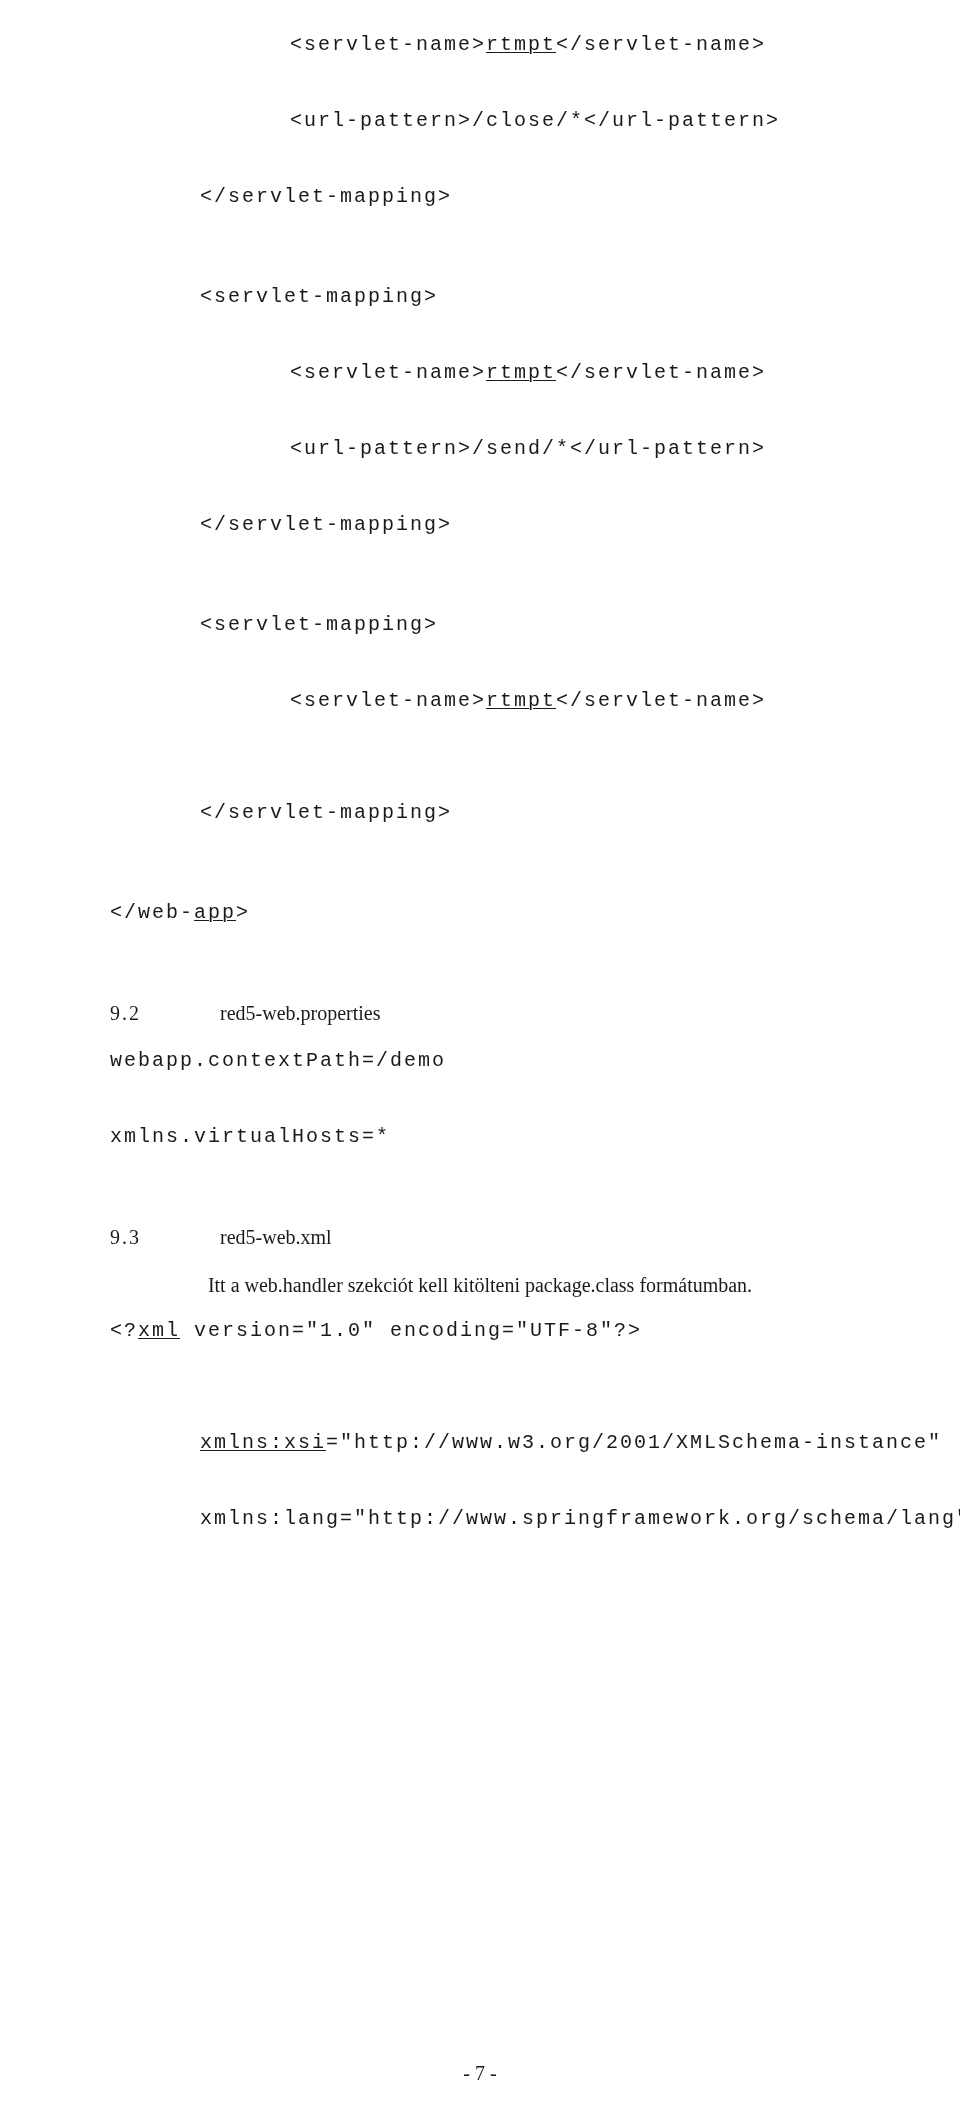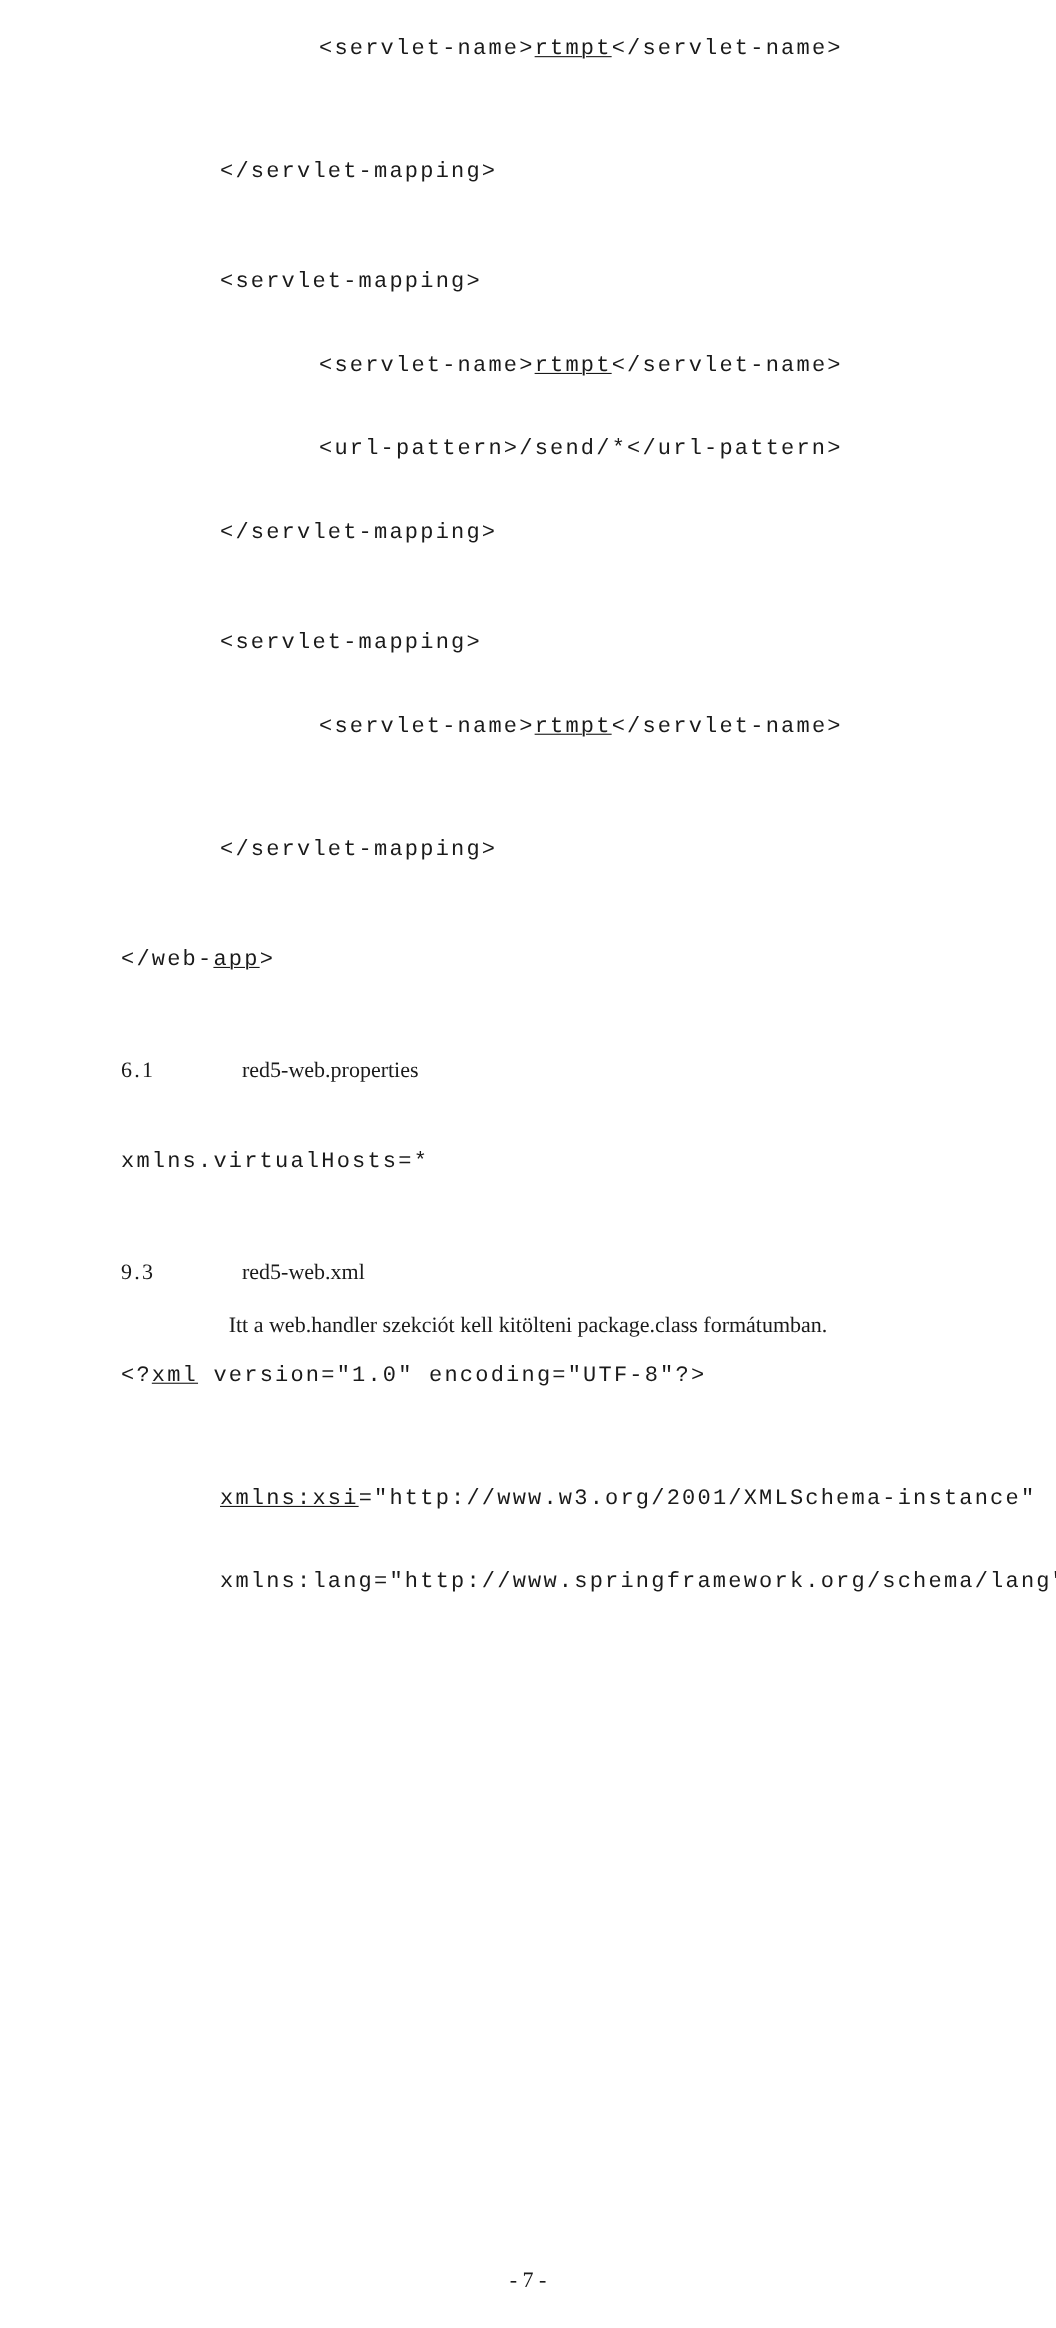--- a/index.html
+++ b/index.html
@@ -43,20 +43,21 @@
 </style>
 </head>
 <body>
 
 <div class="page">
 
   <div class="indent2 block">
     <span>&lt;servlet-name&gt;</span><span class="underline">rtmpt</span><span>&lt;/servlet-name&gt;</span>
   </div>
   <div class="gap-md"></div>
+  <div class="indent2 block">&lt;url-pattern&gt;/close/*&lt;/url-pattern&gt;</div>
   <div class="gap-md"></div>
   <div class="indent1 block">&lt;/servlet-mapping&gt;</div>
 
   <div class="gap-lg"></div>
 
   <div class="indent1 block">&lt;servlet-mapping&gt;</div>
   <div class="gap-md"></div>
   <div class="indent2 block">
     <span>&lt;servlet-name&gt;</span><span class="underline">rtmpt</span><span>&lt;/servlet-name&gt;</span>
   </div>
@@ -78,22 +79,23 @@
 
   <div class="gap-lg"></div>
 
   <div class="block">
     <span>&lt;/web-</span><span class="underline">app</span><span>&gt;</span>
   </div>
 
   <div class="gap-lg"></div>
 
   <div class="serif sec-head">
-    <span class="sec-num">6.1</span><span class="sec-title">red5-web.properties</span>
+    <span class="sec-num">9.2</span><span class="sec-title">red5-web.properties</span>
   </div>
+  <div class="block">webapp.contextPath=/demo</div>
   <div class="gap-md"></div>
   <div class="block">xmlns.virtualHosts=*</div>
 
   <div class="gap-lg"></div>
 
   <div class="serif sec-head">
     <span class="sec-num">9.3</span><span class="sec-title">red5-web.xml</span>
   </div>
   <div class="serif prose">Itt a web.handler szekciót kell kitölteni package.class formátumban.</div>
 

